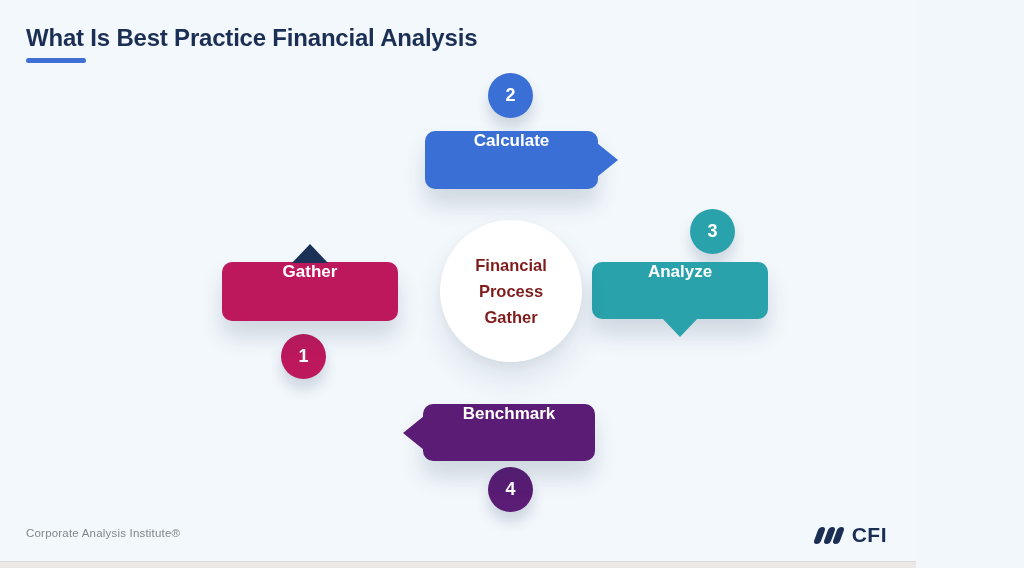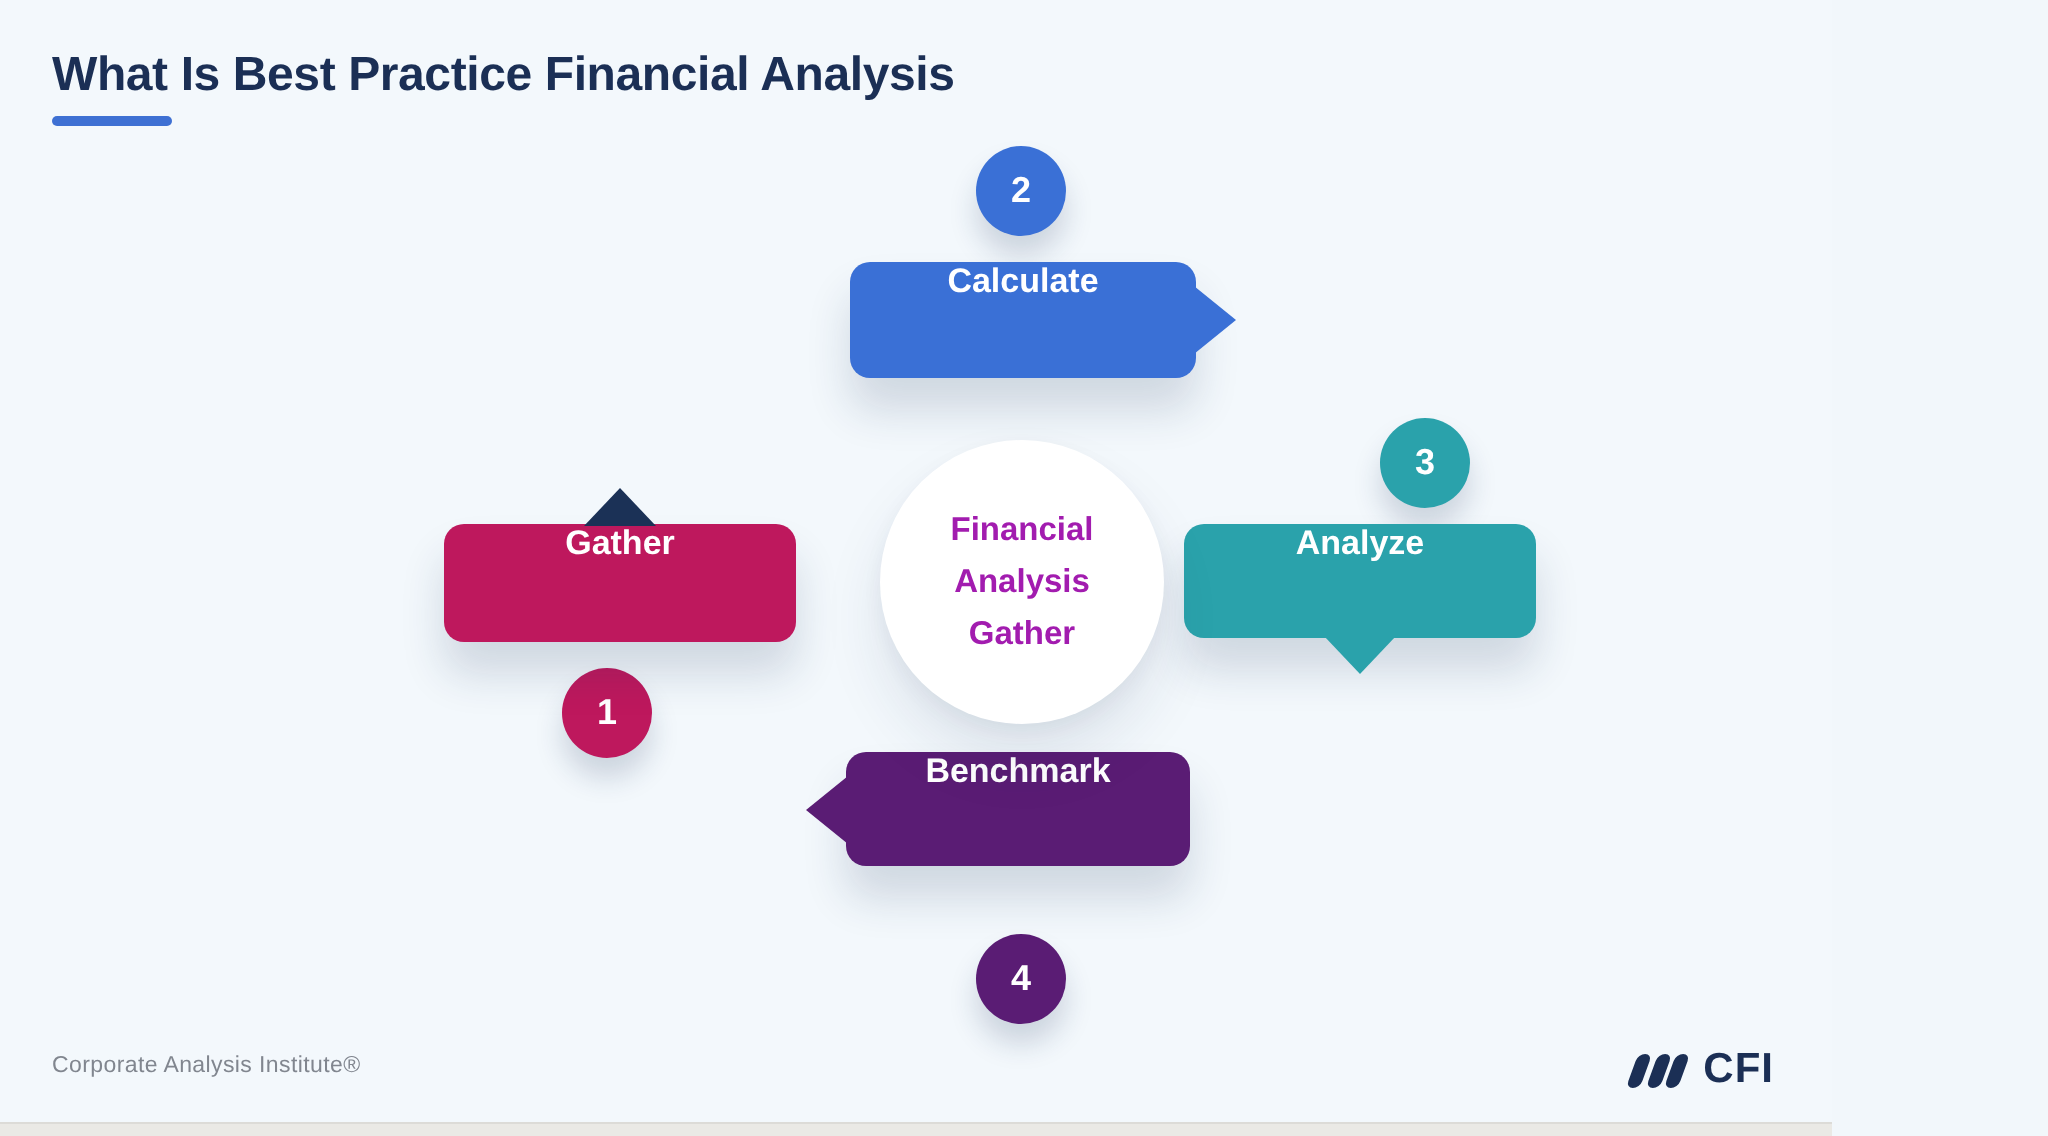--- a/index.html
+++ b/index.html
@@ -42,41 +42,41 @@
     width: 142px;
     height: 142px;
     border-radius: 50%;
     background: #ffffff;
     box-shadow: 0 18px 30px rgba(27, 49, 86, 0.10), 0 4px 10px rgba(27, 49, 86, 0.05);
     display: flex;
     flex-direction: column;
     align-items: center;
     justify-content: center;
     text-align: center;
-    color: #a21caf;
+    color: #7f1d1d;
     font-size: 16.5px;
     font-weight: 700;
     line-height: 26px;
   }
   
   .box {
     position: absolute;
     border-radius: 10px;
     display: flex;
     align-items: flex-start;
     justify-content: center;
     color: #ffffff;
     font-size: 17px;
     font-weight: 700;
     box-shadow: 0 16px 22px rgba(27, 49, 86, 0.16);
   }
   .box-gather    { left: 222px; top: 262px; width: 176px; height: 59px; }
   .box-calculate { left: 425px; top: 131px; width: 173px; height: 58px; }
   .box-analyze   { left: 592px; top: 262px; width: 176px; height: 57px; }
-  .box-benchmark { left: 423px; top: 376px; width: 172px; height: 57px; }
+  .box-benchmark { left: 423px; top: 404px; width: 172px; height: 57px; }
   
   .arrow { position: absolute; width: 0; height: 0; }
   .arrow-up {
     top: -18px; left: 50%; transform: translateX(-50%);
     border-left: 18px solid transparent;
     border-right: 18px solid transparent;
     border-bottom: 19px solid transparent;
   }
   .arrow-right {
     right: -20px; top: 50%; transform: translateY(-50%);
@@ -193,21 +193,21 @@
     </div>
 
     <div class="badge badge-4 step-purple">4</div>
     <div class="box box-benchmark step-purple">
       <span>Benchmark</span>
       <span class="arrow arrow-left"></span>
     </div>
 
     <div class="center-circle">
       <span>Financial</span>
-      <span>Analysis</span>
+      <span>Process</span>
       <span>Gather</span>
     </div>
 
   </div>
 
   <div class="footer-credit">Corporate Analysis Institute®</div>
 
   <div class="logo">
     <span class="logo-bars">
       <span class="logo-bar"></span>

